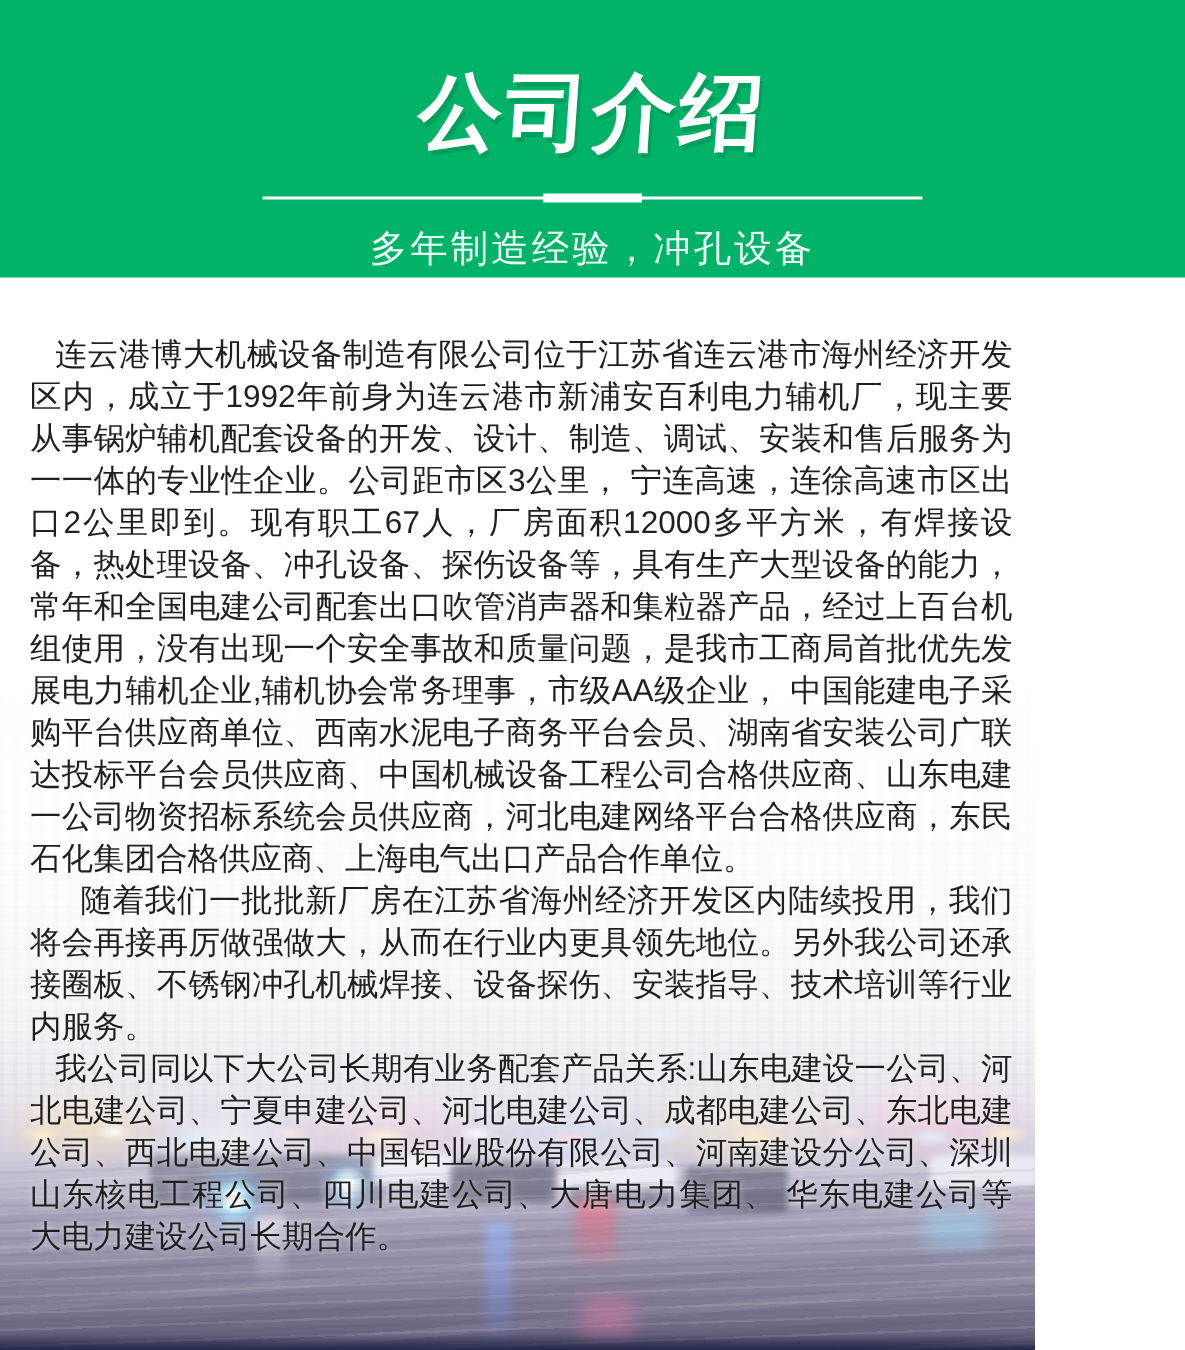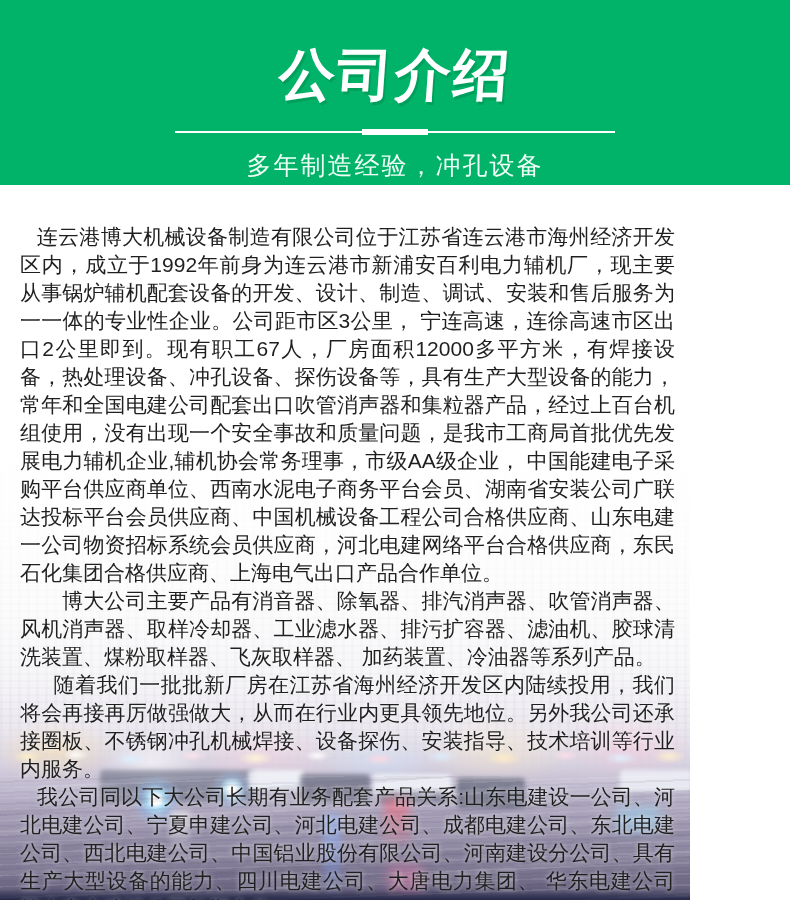--- a/index.html
+++ b/index.html
@@ -217,20 +217,19 @@
     <div class="refl refl-red"></div>
     <div class="refl refl-pink"></div>
     <div class="refl refl-cyan"></div>
     <div class="refl refl-orange"></div>
 
     <div class="bg-layer bg-wash"></div>
     <div class="bg-bottom-strip"></div>
 
     <div class="intro-text">
       <p class="indent-small">连云港博大机械设备制造有限公司位于江苏省连云港市海州经济开发区内，成立于1992年前身为连云港市新浦安百利电力辅机厂，现主要从事锅炉辅机配套设备的开发、设计、制造、调试、安装和售后服务为一一体的专业性企业。公司距市区3公里， 宁连高速，连徐高速市区出口2公里即到。现有职工67人，厂房面积12000多平方米，有焊接设备，热处理设备、冲孔设备、探伤设备等，具有生产大型设备的能力，常年和全国电建公司配套出口吹管消声器和集粒器产品，经过上百台机组使用，没有出现一个安全事故和质量问题，是我市工商局首批优先发展电力辅机企业,辅机协会常务理事，市级AA级企业， 中国能建电子采购平台供应商单位、西南水泥电子商务平台会员、湖南省安装公司广联达投标平台会员供应商、中国机械设备工程公司合格供应商、山东电建一公司物资招标系统会员供应商，河北电建网络平台合格供应商，东民石化集团合格供应商、上海电气出口产品合作单位。</p>
-      <p class="indent-large">博大公司主要产品有消音器、除氧器、排汽消声器、吹管消声器、风机消声器、取样冷却器、工业滤水器、排污扩容器、滤油机、胶球清洗装置、煤粉取样器、飞灰取样器、 加药装置、冷油器等系列产品。</p>
       <p class="indent-medium">随着我们一批批新厂房在江苏省海州经济开发区内陆续投用，我们将会再接再厉做强做大，从而在行业内更具领先地位。另外我公司还承接圈板、不锈钢冲孔机械焊接、设备探伤、安装指导、技术培训等行业内服务。</p>
-      <p class="indent-small">我公司同以下大公司长期有业务配套产品关系:山东电建设一公司、河北电建公司、宁夏申建公司、河北电建公司、成都电建公司、东北电建公司、西北电建公司、中国铝业股份有限公司、河南建设分公司、具有生产大型设备的能力、四川电建公司、大唐电力集团、 华东电建公司等大电力建设公司长期合作。</p>
+      <p class="indent-small">我公司同以下大公司长期有业务配套产品关系:山东电建设一公司、河北电建公司、宁夏申建公司、河北电建公司、成都电建公司、东北电建公司、西北电建公司、中国铝业股份有限公司、河南建设分公司、深圳山东核电工程公司、四川电建公司、大唐电力集团、 华东电建公司等大电力建设公司长期合作。</p>
     </div>
 
   </div>
 
 </div>
 
 </body></html>

